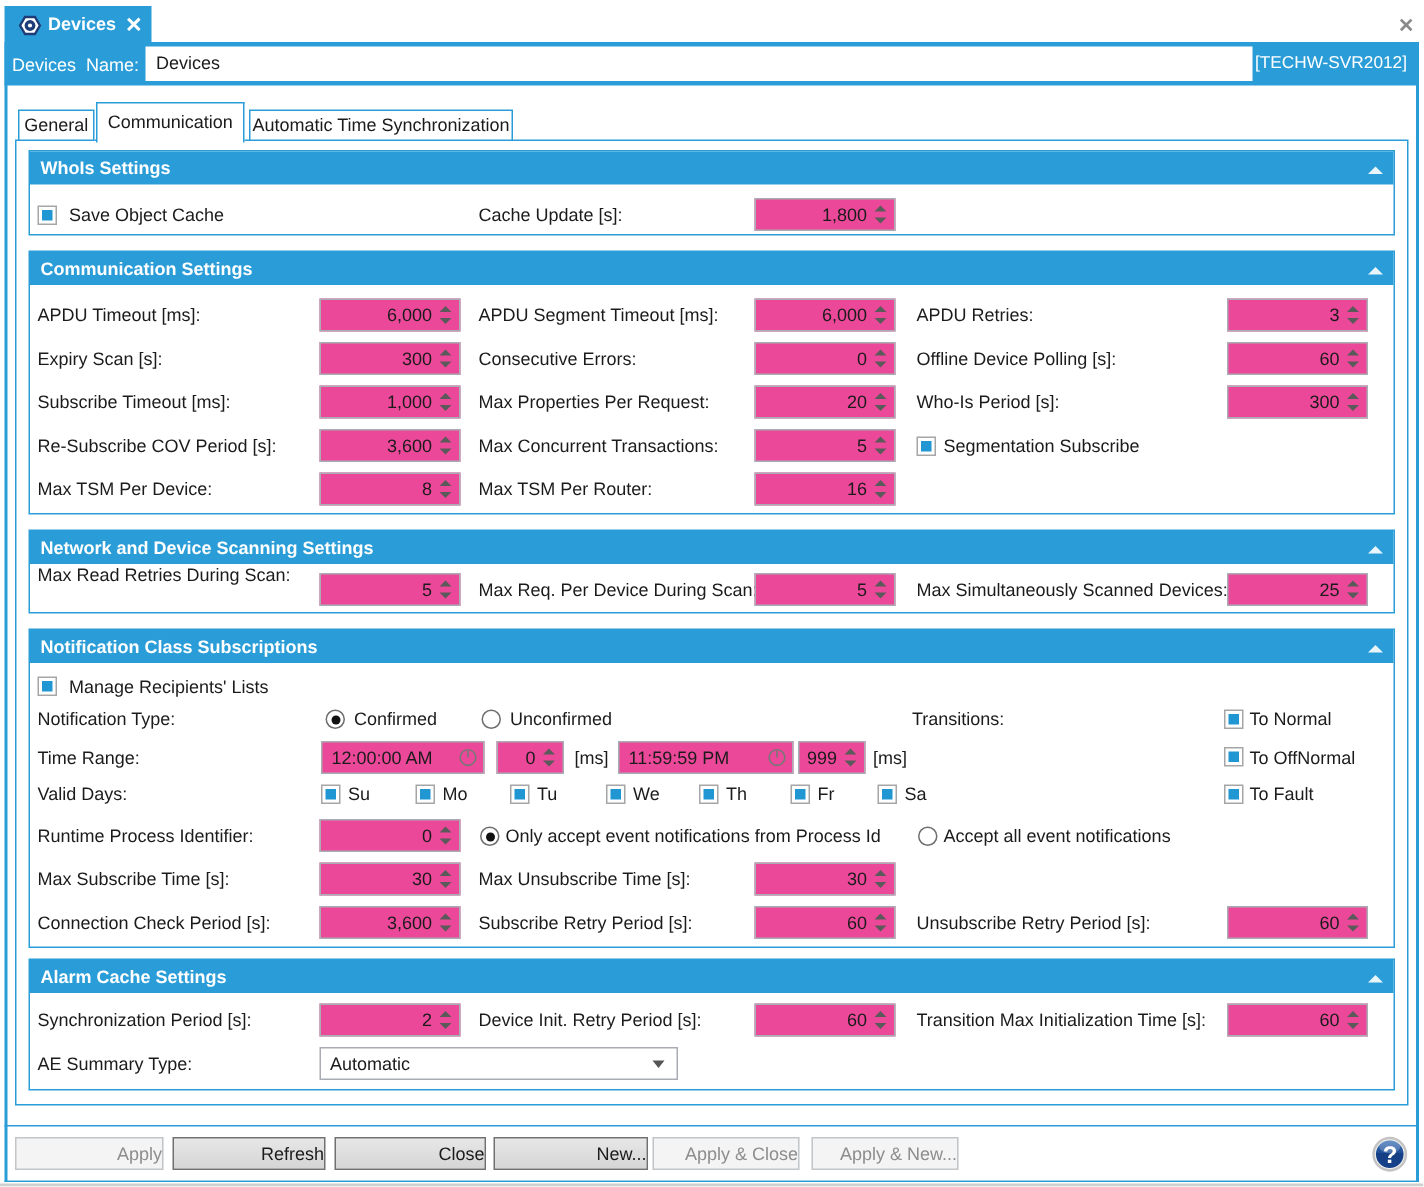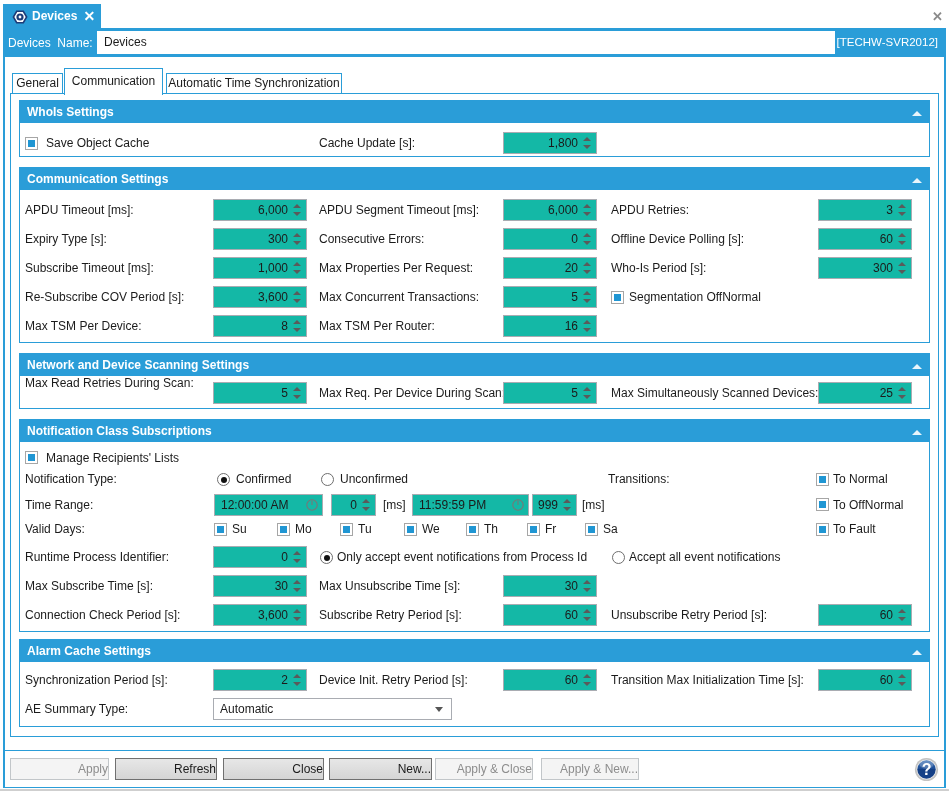--- a/index.html
+++ b/index.html
@@ -16,21 +16,21 @@
 .botline{position:absolute;left:3px;top:787px;width:943px;height:1px;background:#2a9dd8}
 .hdiv{position:absolute;left:3px;top:750px;width:943px;height:1px;background:#2a9dd8}
 .grayfoot{position:absolute;left:0;top:789px;width:949px;height:2px;background:#cfcfcf}
 .content{position:absolute;left:10px;top:93px;width:929px;height:644px;border:1px solid #2a9dd8}
 .tab{position:absolute;top:73px;height:21px;border:1px solid #2a9dd8;background:#fff;text-align:center;line-height:19px}
 .tabact{position:absolute;top:68px;height:27px;border:1px solid #2a9dd8;border-bottom:none;background:#fff;text-align:center;line-height:24px;z-index:3}
 .sec{position:absolute;left:19px;width:911px;border:1px solid #2a9dd8;background:#fff}
 .sh{position:absolute;left:20px;width:909px;height:22px;background:#2a9dd8;color:#fff;font-weight:bold;line-height:22px;padding-left:7px}
 .sh .tri{position:absolute;right:7px;top:10px;width:0;height:0;border-left:5px solid transparent;border-right:5px solid transparent;border-bottom:5px solid #e8f5fb}
 .lb{position:absolute;line-height:22px;white-space:nowrap}
-.in{position:absolute;height:22px;border:1px solid #a9acb2;background:#14b8a6}
+.in{position:absolute;height:22px;border:1px solid #a9acb2;background:#ec4899}
 .in .v{position:absolute;right:18px;top:0;line-height:20px}
 .in .tv{position:absolute;left:6px;top:0;line-height:20px}
 .in .ck{position:absolute;right:3px;top:3px}
 .sp{position:absolute;right:3px;top:0;width:11px;height:20px}
 .su{position:absolute;left:1px;top:4px;width:0;height:0;border-left:4px solid transparent;border-right:4px solid transparent;border-bottom:4px solid #5a5a5a}
 .sd{position:absolute;left:1px;bottom:4px;width:0;height:0;border-left:4px solid transparent;border-right:4px solid transparent;border-top:4px solid #5a5a5a}
 .cb{position:absolute;width:13px;height:13px;border:1px solid #a6a6a6;background:#fff}
 .cb i{position:absolute;left:2px;top:2px;width:7px;height:7px;background:#2096d3}
 .rd{position:absolute;width:13px;height:13px;border:1px solid #6e6e6e;border-radius:50%;background:#fff}
 .rs::after{content:"";position:absolute;left:2.5px;top:2.5px;width:6px;height:6px;border-radius:50%;background:#111}
@@ -97,21 +97,21 @@
     </span>
   </div>
 <div class="lb" style="left:611px;top:199px">APDU Retries:</div>
 <div class="in" style="left:818px;top:199px;width:94px">
     <span class="v">3</span>
     <span class="sp">
       <span class="su"></span>
       <span class="sd"></span>
     </span>
   </div>
-<div class="lb" style="left:25px;top:228px">Expiry Type [s]:</div>
+<div class="lb" style="left:25px;top:228px">Expiry Scan [s]:</div>
 <div class="in" style="left:213px;top:228px;width:94px">
     <span class="v">300</span>
     <span class="sp">
       <span class="su"></span>
       <span class="sd"></span>
     </span>
   </div>
 <div class="lb" style="left:319px;top:228px">Consecutive Errors:</div>
 <div class="in" style="left:503px;top:228px;width:94px">
     <span class="v">0</span>
@@ -180,21 +180,21 @@
 <div class="in" style="left:503px;top:315px;width:94px">
     <span class="v">16</span>
     <span class="sp">
       <span class="su"></span>
       <span class="sd"></span>
     </span>
   </div>
 <span class="cb" style="left:611px;top:291px">
     <i></i>
   </span>
-<div class="lb" style="left:629px;top:286px">Segmentation OffNormal</div>
+<div class="lb" style="left:629px;top:286px">Segmentation Subscribe</div>
 <div class="sec" style="top:353px;height:56px"></div>
 <div class="sh" style="top:354px">Network and Device Scanning Settings<span class="tri"></span></div>
 <div class="lb" style="left:25px;top:372px">Max Read Retries During Scan:</div>
 <div class="in" style="left:213px;top:382px;width:94px">
     <span class="v">5</span>
     <span class="sp">
       <span class="su"></span>
       <span class="sd"></span>
     </span>
   </div>

